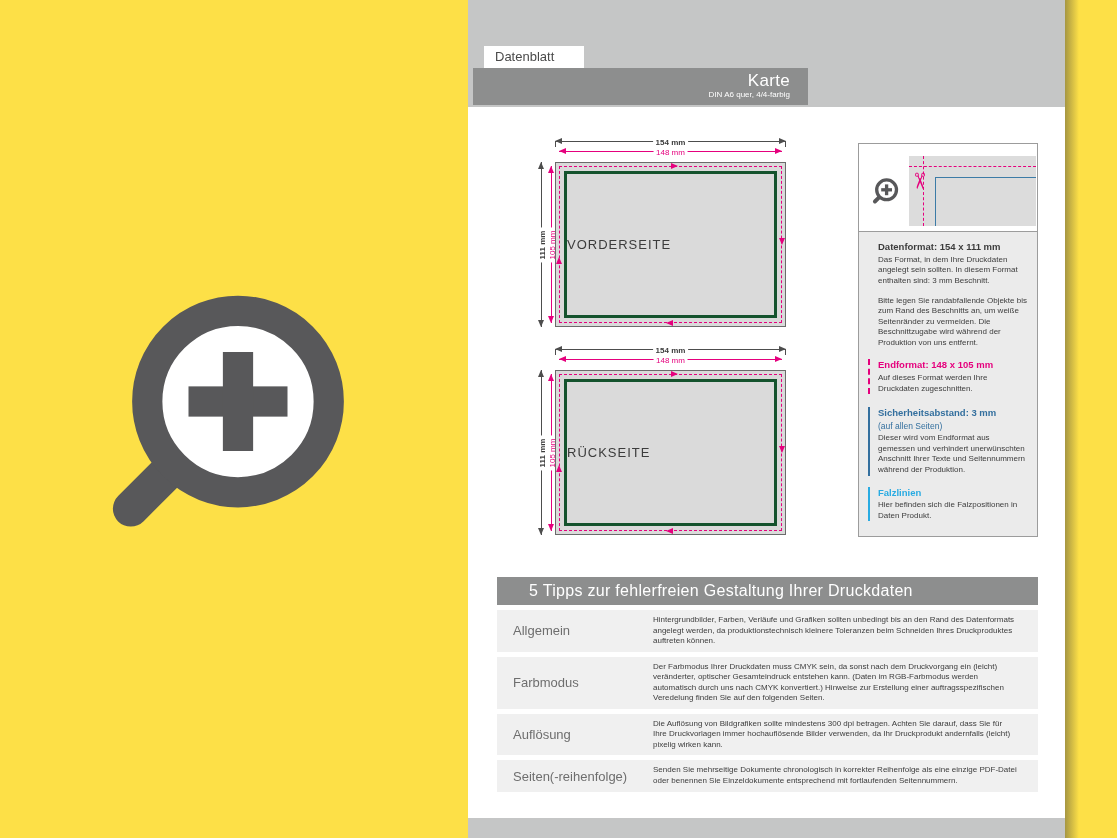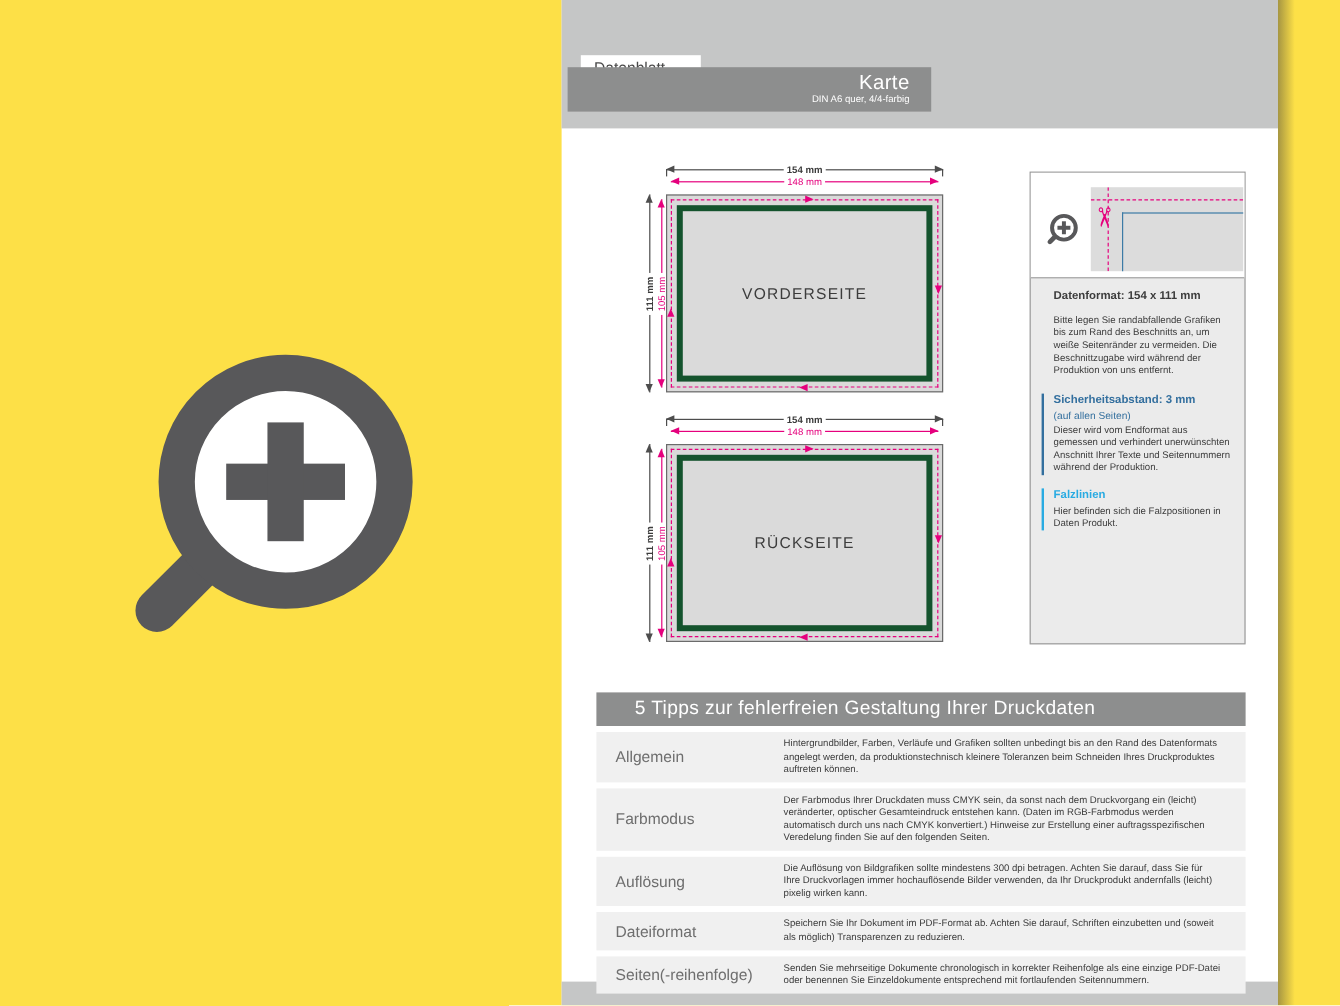--- a/index.html
+++ b/index.html
@@ -13,31 +13,31 @@
   
   .page { position:absolute; left:468px; top:0; width:597px; height:838px; background:#fff; }
   .page-shadow { position:absolute; left:1065px; top:0; width:14px; height:838px;
     background:linear-gradient(to right, rgba(60,60,60,.45), rgba(60,60,60,0)); }
 
   .band-top { position:absolute; left:0; top:0; width:597px; height:107px; background:#c5c6c6; }
   .band-bottom { position:absolute; left:0; top:818px; width:597px; height:20px; background:#c5c6c6; }
 
   .tab { position:absolute; left:16px; top:46px; width:100px; height:22px; background:#fff;
     font-size:13px; color:#4a4a4a; line-height:22px; padding-left:11px; }
-  .title-bar { position:absolute; left:5px; top:56px; width:303px; height:37px; background:#8d8e8e;
+  .title-bar { position:absolute; left:5px; top:68px; width:335px; height:37px; background:#8d8e8e;
     text-align:right; padding:3px 18px 16px 0; color:#fff; }
   .title-bar .t { font-size:17px; line-height:19px; font-weight:400; letter-spacing:.3px; }
   .title-bar .st { font-size:8px; line-height:10px; }
 
   
   .card { position:absolute; left:87px; width:231px; height:165px; background:#dadada;
     border:1px solid #6b6b6b; }
   .trim { position:absolute; left:3px; top:3px; right:3px; bottom:3px; border:1px dashed #e5007d; }
-  .safe { position:absolute; left:8px; top:8px; right:8px; bottom:8px; border:5px solid #14532d;
-    display:flex; align-items:center; justify-content:center; }
+  .safe { position:absolute; left:8px; top:8px; right:8px; bottom:8px; border:3px solid #14532d;
+    display:flex; align-items:center; }
   .card-label { font-size:13px; letter-spacing:1px; color:#3c3c3c; }
   .mark { position:absolute; width:0; height:0; }
   .mark.mt { left:50%; top:-4px; border-top:3px solid transparent; border-bottom:3px solid transparent; border-left:7px solid #e5007d; }
   .mark.mr { right:-4px; top:46%; border-left:3px solid transparent; border-right:3px solid transparent; border-top:7px solid #e5007d; }
   .mark.mb { left:48%; bottom:-4px; border-top:3px solid transparent; border-bottom:3px solid transparent; border-right:7px solid #e5007d; }
   .mark.ml { left:-4px; top:58%; border-left:3px solid transparent; border-right:3px solid transparent; border-bottom:7px solid #e5007d; }
 
   
   .dim-h { position:absolute; height:1px; background:currentColor; }
   .dim-h::before { content:""; position:absolute; left:0; top:-3px; width:0; height:0;
@@ -180,21 +180,26 @@
         <div class="corner-wrap">
           <div class="corner-dash-v"></div>
           <div class="corner-dash-h"></div>
           <div class="corner-blue"></div>
           <div class="scissors">✂</div>
         </div>
       </div>
       <div class="panel-text">
         <div class="sec s-data">
           <h3>Datenformat: 154 x 111 mm</h3>
-          <p class="gap">Bitte legen Sie randabfallende Grafiken bis zum Rand des Beschnitts an, um weiße Seitenränder zu vermeiden. Die Beschnittzugabe wird während der Produktion von uns entfernt.</p>
+          <p>Das Format, in dem Ihre Druckdaten angelegt sein sollten. In diesem Format enthalten sind: 3 mm Beschnitt.</p>
+          <p class="gap">Bitte legen Sie randabfallende Objekte bis zum Rand des Beschnitts an, um weiße Seitenränder zu vermeiden. Die Beschnittzugabe wird während der Produktion von uns entfernt.</p>
+        </div>
+        <div class="sec s-end">
+          <h3>Endformat: 148 x 105 mm</h3>
+          <p>Auf dieses Format werden Ihre Druckdaten zugeschnitten.</p>
         </div>
         <div class="sec s-safe">
           <h3>Sicherheitsabstand: 3 mm</h3>
           <div class="sub">(auf allen Seiten)</div>
           <p>Dieser wird vom Endformat aus gemessen und verhindert unerwünschten Anschnitt Ihrer Texte und Seitennummern während der Produktion.</p>
         </div>
         <div class="sec s-fold">
           <h3>Falzlinien</h3>
           <p>Hier befinden sich die Falzpositionen in Daten Produkt.</p>
         </div>
@@ -208,24 +213,20 @@
         <div class="td">Hintergrundbilder, Farben, Verläufe und Grafiken sollten unbedingt bis an den Rand des Datenformats angelegt werden, da produktionstechnisch kleinere Toleranzen beim Schneiden Ihres Druckproduktes auftreten können.</div>
       </div>
       <div class="tip-row r2">
         <div class="tl">Farbmodus</div>
         <div class="td">Der Farbmodus Ihrer Druckdaten muss CMYK sein, da sonst nach dem Druckvorgang ein (leicht) veränderter, optischer Gesamteindruck entstehen kann. (Daten im RGB-Farbmodus werden automatisch durch uns nach CMYK konvertiert.) Hinweise zur Erstellung einer auftragsspezifischen Veredelung finden Sie auf den folgenden Seiten.</div>
       </div>
       <div class="tip-row r3">
         <div class="tl">Auflösung</div>
         <div class="td">Die Auflösung von Bildgrafiken sollte mindestens 300 dpi betragen. Achten Sie darauf, dass Sie für Ihre Druckvorlagen immer hochauflösende Bilder verwenden, da Ihr Druckprodukt andernfalls (leicht) pixelig wirken kann.</div>
       </div>
-      <div class="tip-row r4">
-        <div class="tl">Dateiformat</div>
-        <div class="td">Speichern Sie Ihr Dokument im PDF-Format ab. Achten Sie darauf, Schriften einzubetten und (soweit als möglich) Transparenzen zu reduzieren.</div>
-      </div>
       <div class="tip-row r5">
         <div class="tl">Seiten(-reihenfolge)</div>
         <div class="td">Senden Sie mehrseitige Dokumente chronologisch in korrekter Reihenfolge als eine einzige PDF-Datei oder benennen Sie Einzeldokumente entsprechend mit fortlaufenden Seitennummern.</div>
       </div>
     </div>
   </div>
 
   <div class="page-shadow"></div>
 </div>
 

